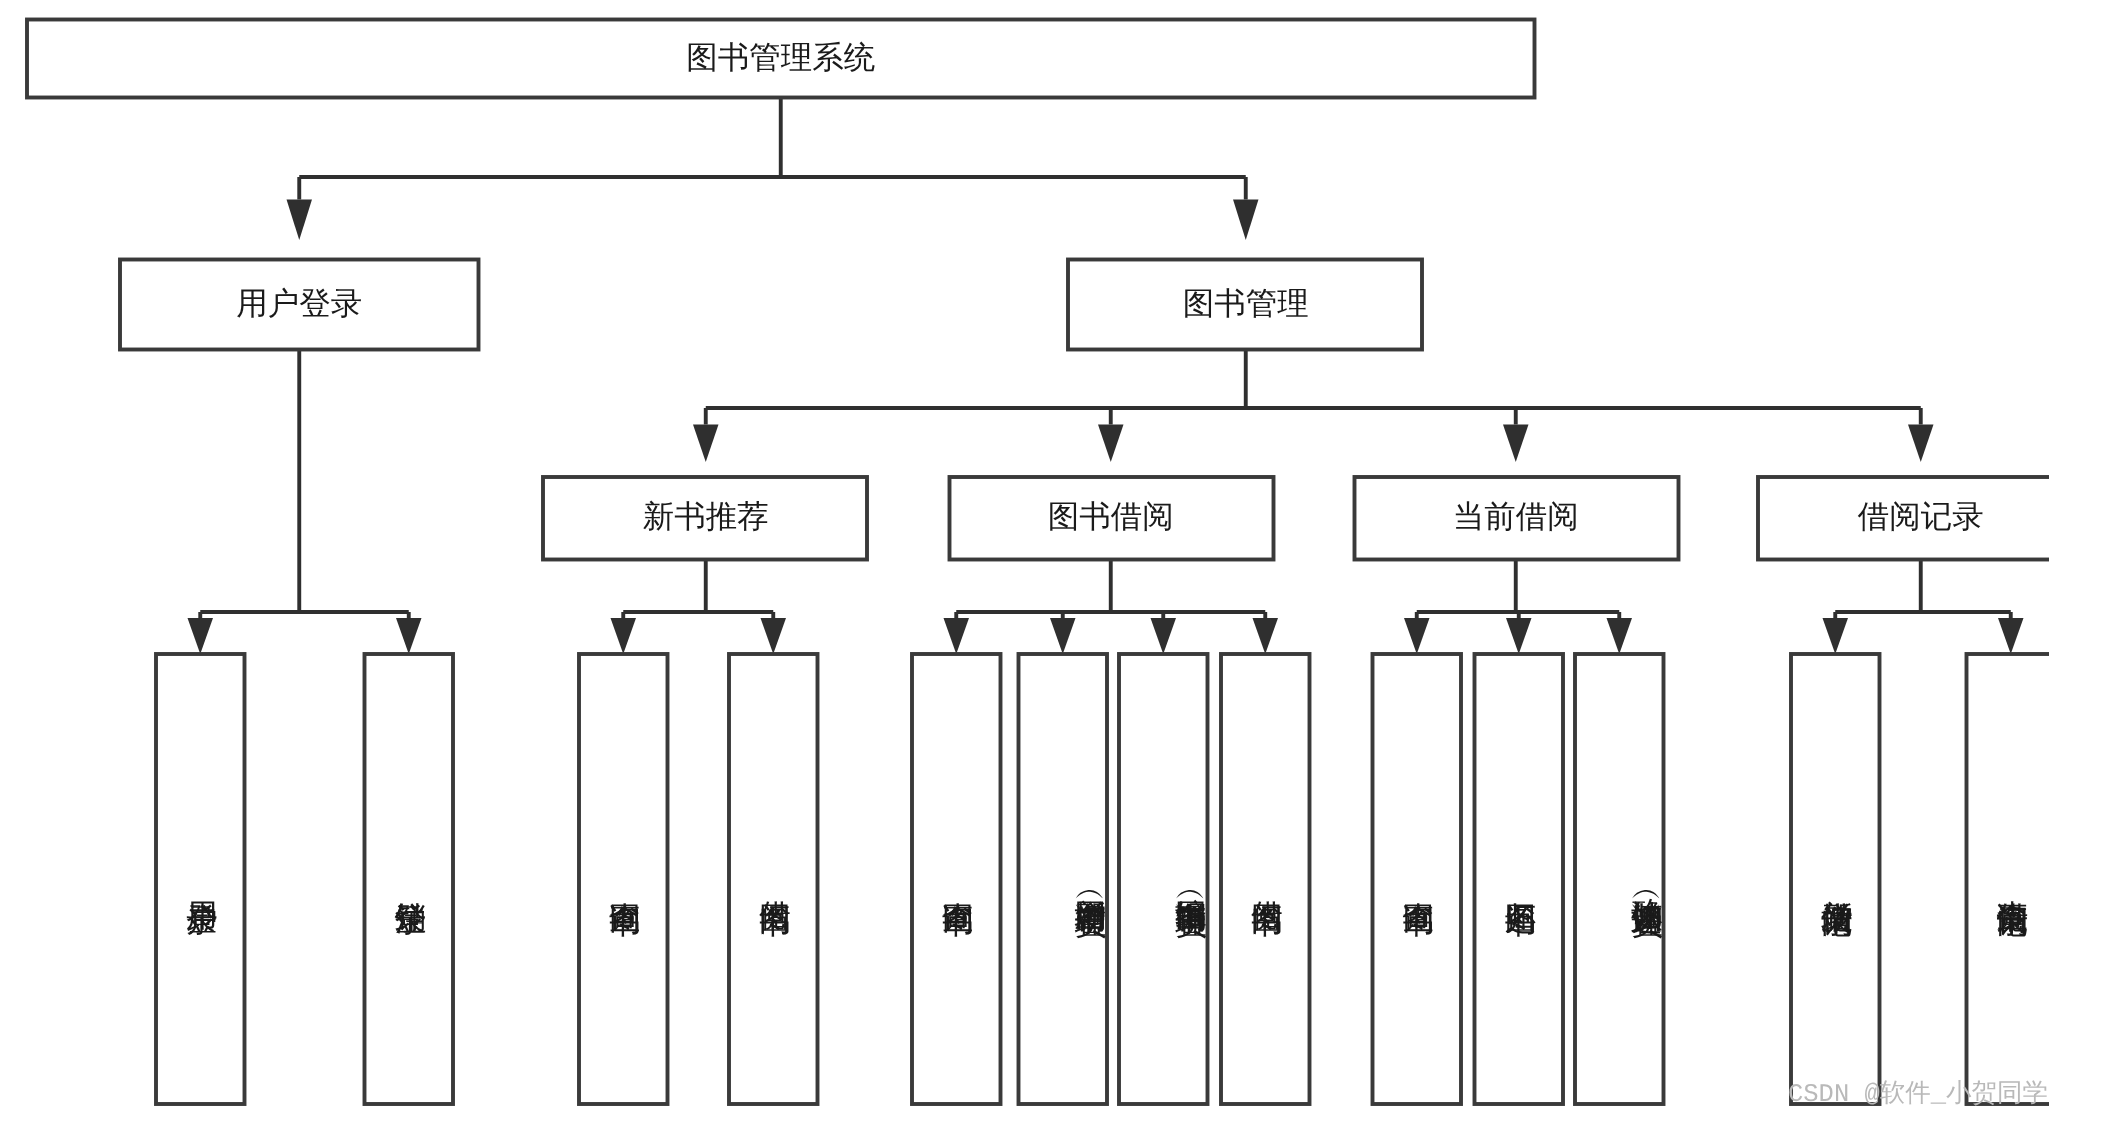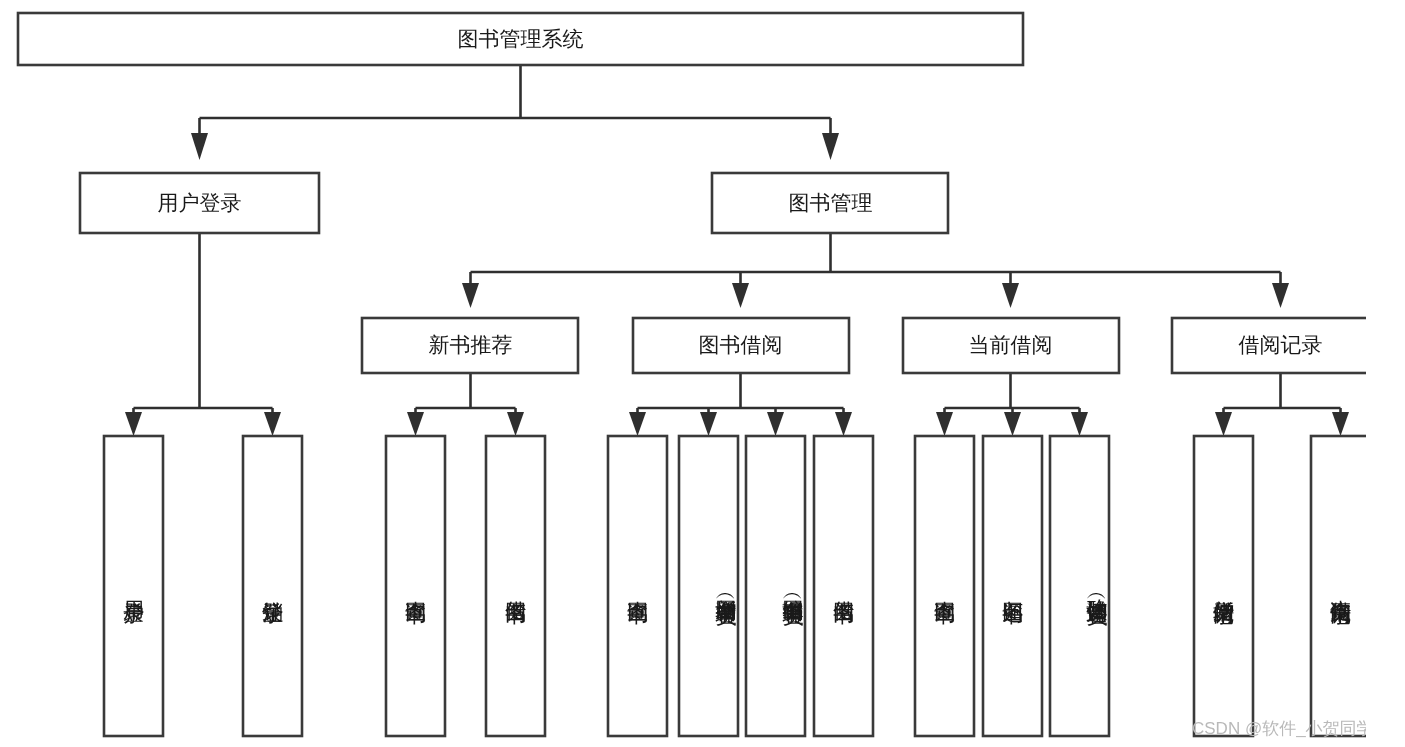--- a/index.html
+++ b/index.html
@@ -54,21 +54,21 @@
     font-size: 21px;
     line-height: 1.16;
     color: #1a1a1a;
     letter-spacing: 1px;
     white-space: nowrap;
     text-align: center;
     pointer-events: none;
   }
   .watermark {
     position: absolute;
-    font-family: Liberation Sans, sans-serif;
+    font-family: Liberation Mono, monospace;
     font-size: 17px;
     color: #b9b9b9;
     white-space: nowrap;
   }
 </style>
 </head>
 <body>
 
 <div id="canvas">
 

